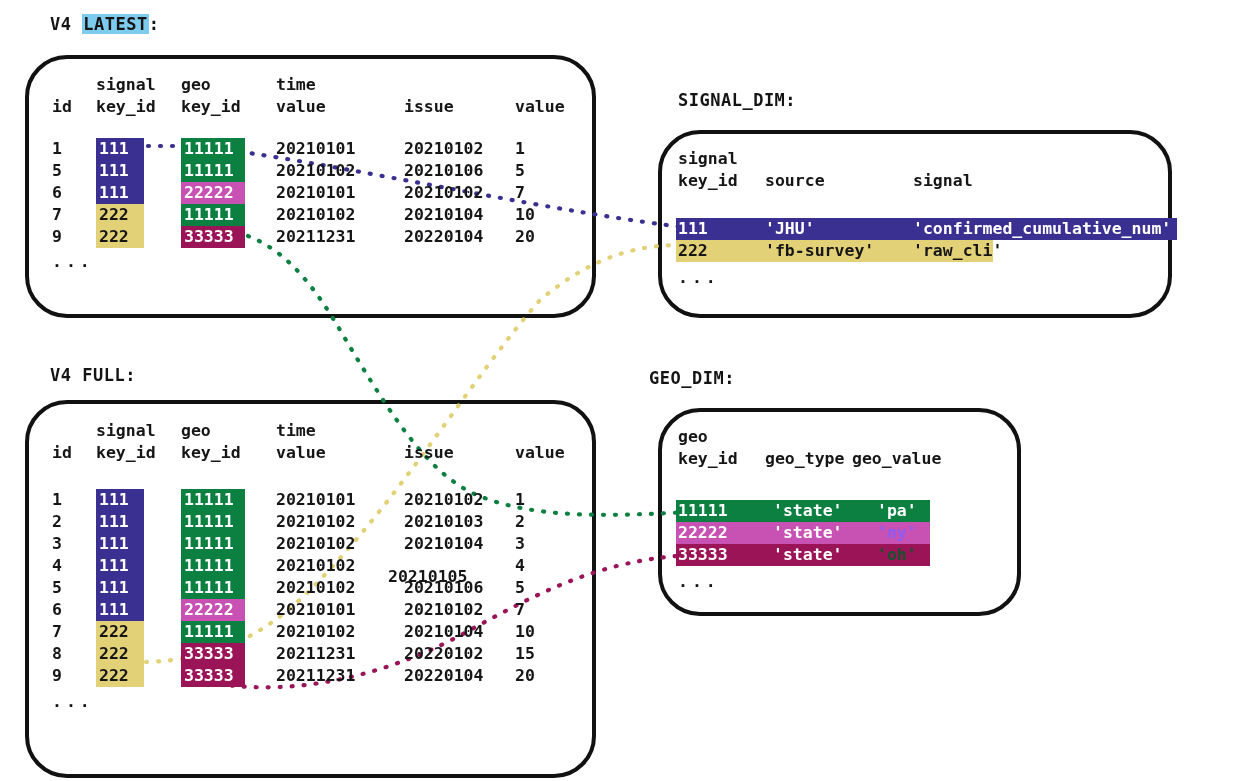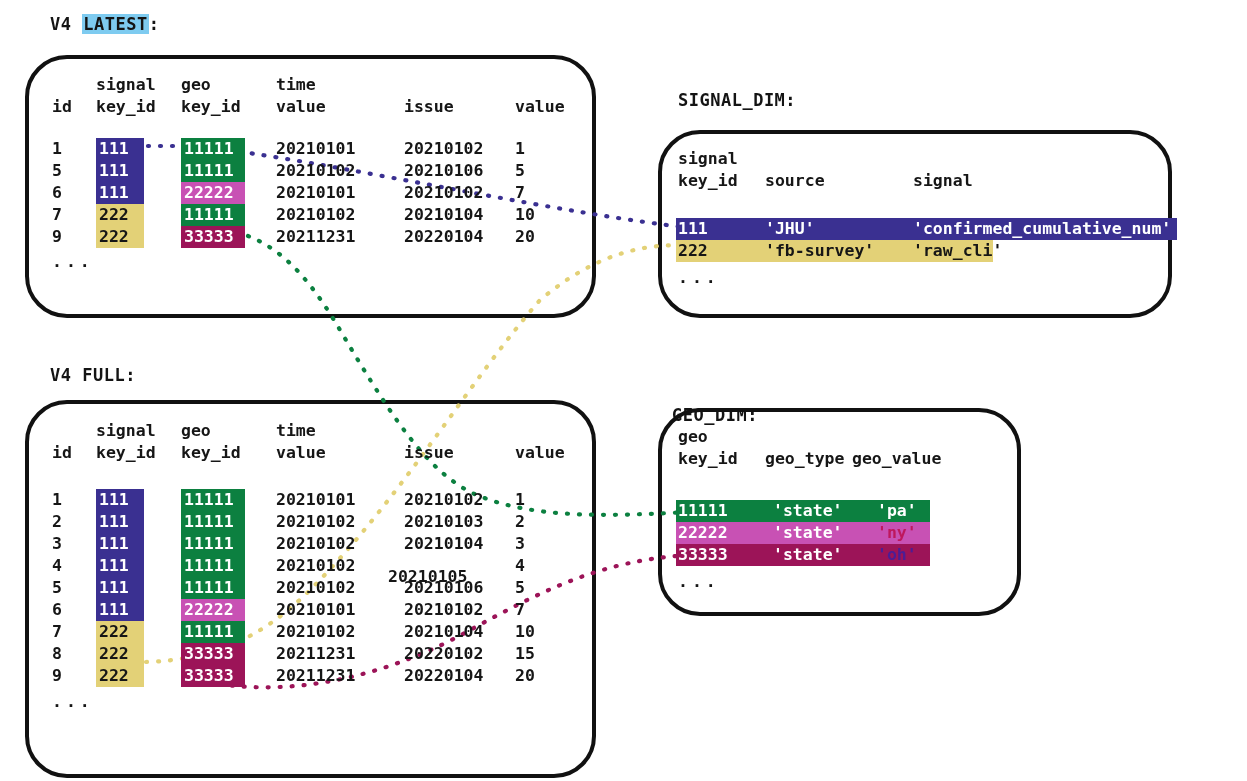--- a/index.html
+++ b/index.html
@@ -28,21 +28,21 @@
 </style>
 </head>
 <body>
 
 <div class="stage">
 
   <div class="caption" style="left:50px;top:14px;"><span>V4 </span><span class="hl-cyan">LATEST</span><span>:</span></div>
 
   <div class="caption" style="left:50px;top:365px;">V4 FULL:</div>
   <div class="caption" style="left:672px;top:90px;margin-left:6px;">SIGNAL_DIM:</div>
-  <div class="caption" style="left:672px;top:368px;margin-top:37px;">GEO_DIM:</div>
+  <div class="caption" style="left:649px;top:368px;">GEO_DIM:</div>
 
   <div class="box" style="left:25px;top:55px;width:563px;height:255px;"></div>
   <div class="box" style="left:25px;top:400px;width:563px;height:370px;"></div>
   <div class="box" style="left:658px;top:130px;width:506px;height:180px;"></div>
   <div class="box" style="left:658px;top:408px;width:355px;height:200px;"></div>
 
   <svg class="links" viewBox="0 0 1247 781">
 
     <path d="M 148 146 L 224 146" fill="none" stroke="#3a3091" stroke-width="4.2" stroke-linecap="round" stroke-dasharray="1 11"></path>
     <path d="M 228 150 C 360 168 560 214 700 229" fill="none" stroke="#3a3091" stroke-width="4.2" stroke-linecap="round" stroke-dasharray="1 11"></path>
@@ -209,23 +209,23 @@
     <div class="cell" style="left:852px;top:448px;text-align:right;">geo_value</div>
 
     <div class="chip" style="left:676px;top:500px;width:254px;height:22px;background:#0c8040;"></div>
     <div class="cell" style="left:678px;top:500px;color:#ffffff;">11111</div>
     <div class="cell" style="left:773px;top:500px;color:#ffffff;">'state'</div>
     <div class="cell" style="left:877px;top:500px;color:#ffffff;">'pa'</div>
 
     <div class="chip" style="left:676px;top:522px;width:254px;height:22px;background:#c851b4;"></div>
     <div class="cell" style="left:678px;top:522px;color:#ffffff;">22222</div>
     <div class="cell" style="left:773px;top:522px;color:#ffffff;">'state'</div>
-    <div class="cell" style="left:877px;top:522px;color:#be185d;">'ny'</div>
+    <div class="cell" style="left:877px;top:522px;color:#8b5cf6;">'ny'</div>
 
     <div class="chip" style="left:676px;top:544px;width:254px;height:22px;background:#9c1458;"></div>
     <div class="cell" style="left:678px;top:544px;color:#ffffff;">33333</div>
     <div class="cell" style="left:773px;top:544px;color:#ffffff;">'state'</div>
-    <div class="cell" style="left:877px;top:544px;color:#4c1d95;">'oh'</div>
+    <div class="cell" style="left:877px;top:544px;color:#14532d;">'oh'</div>
 
     <div class="dots" style="left:678px;top:572px;">...</div>
   </div>
 
 </div>
 
 </body></html>

